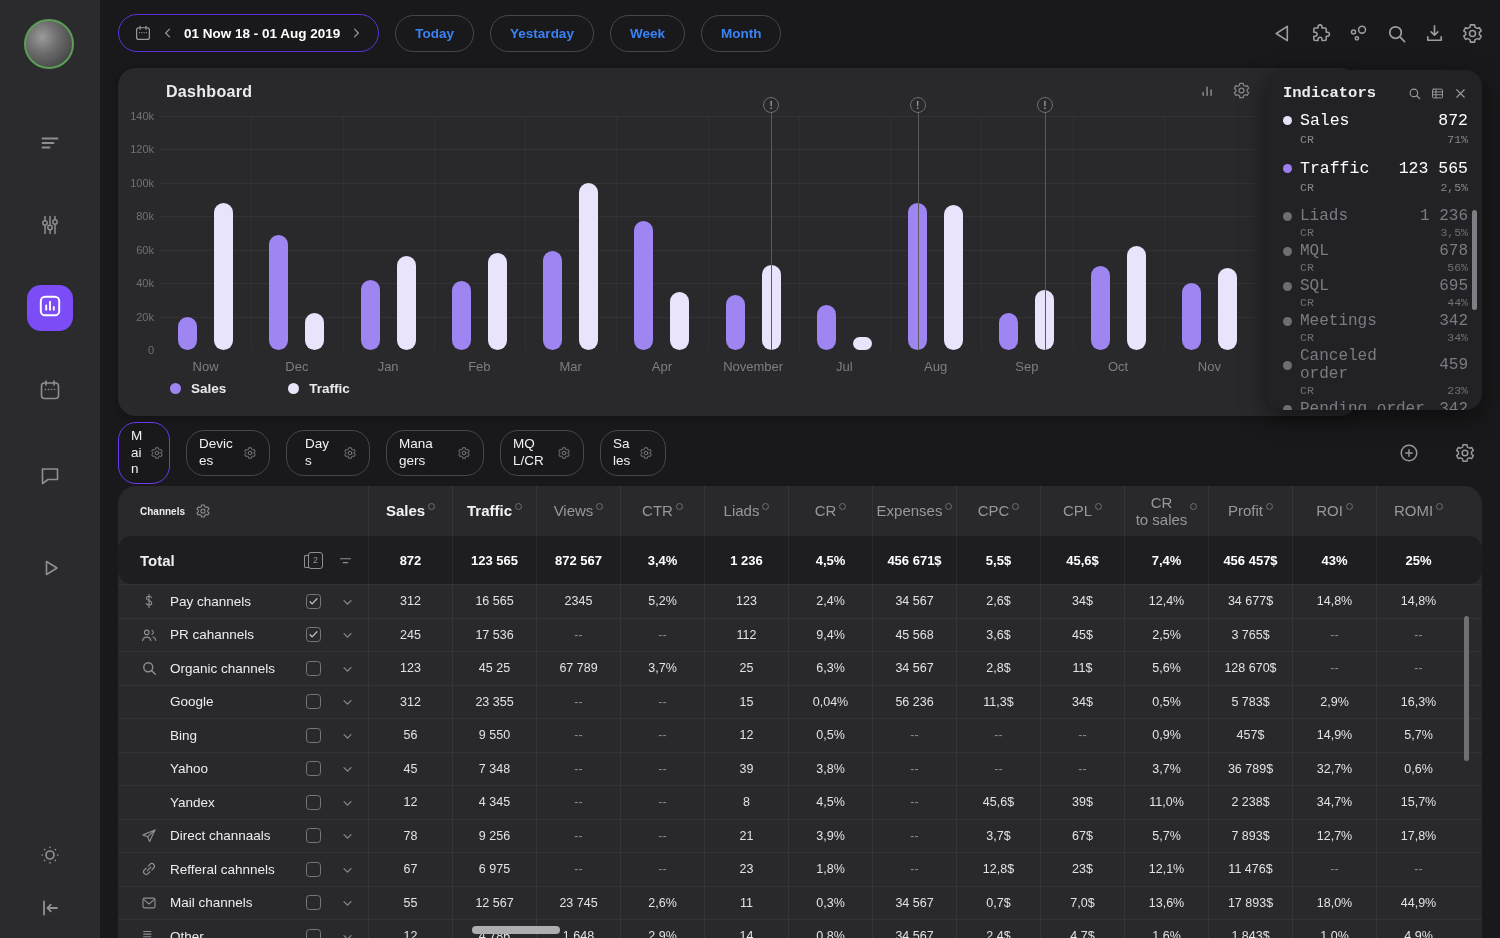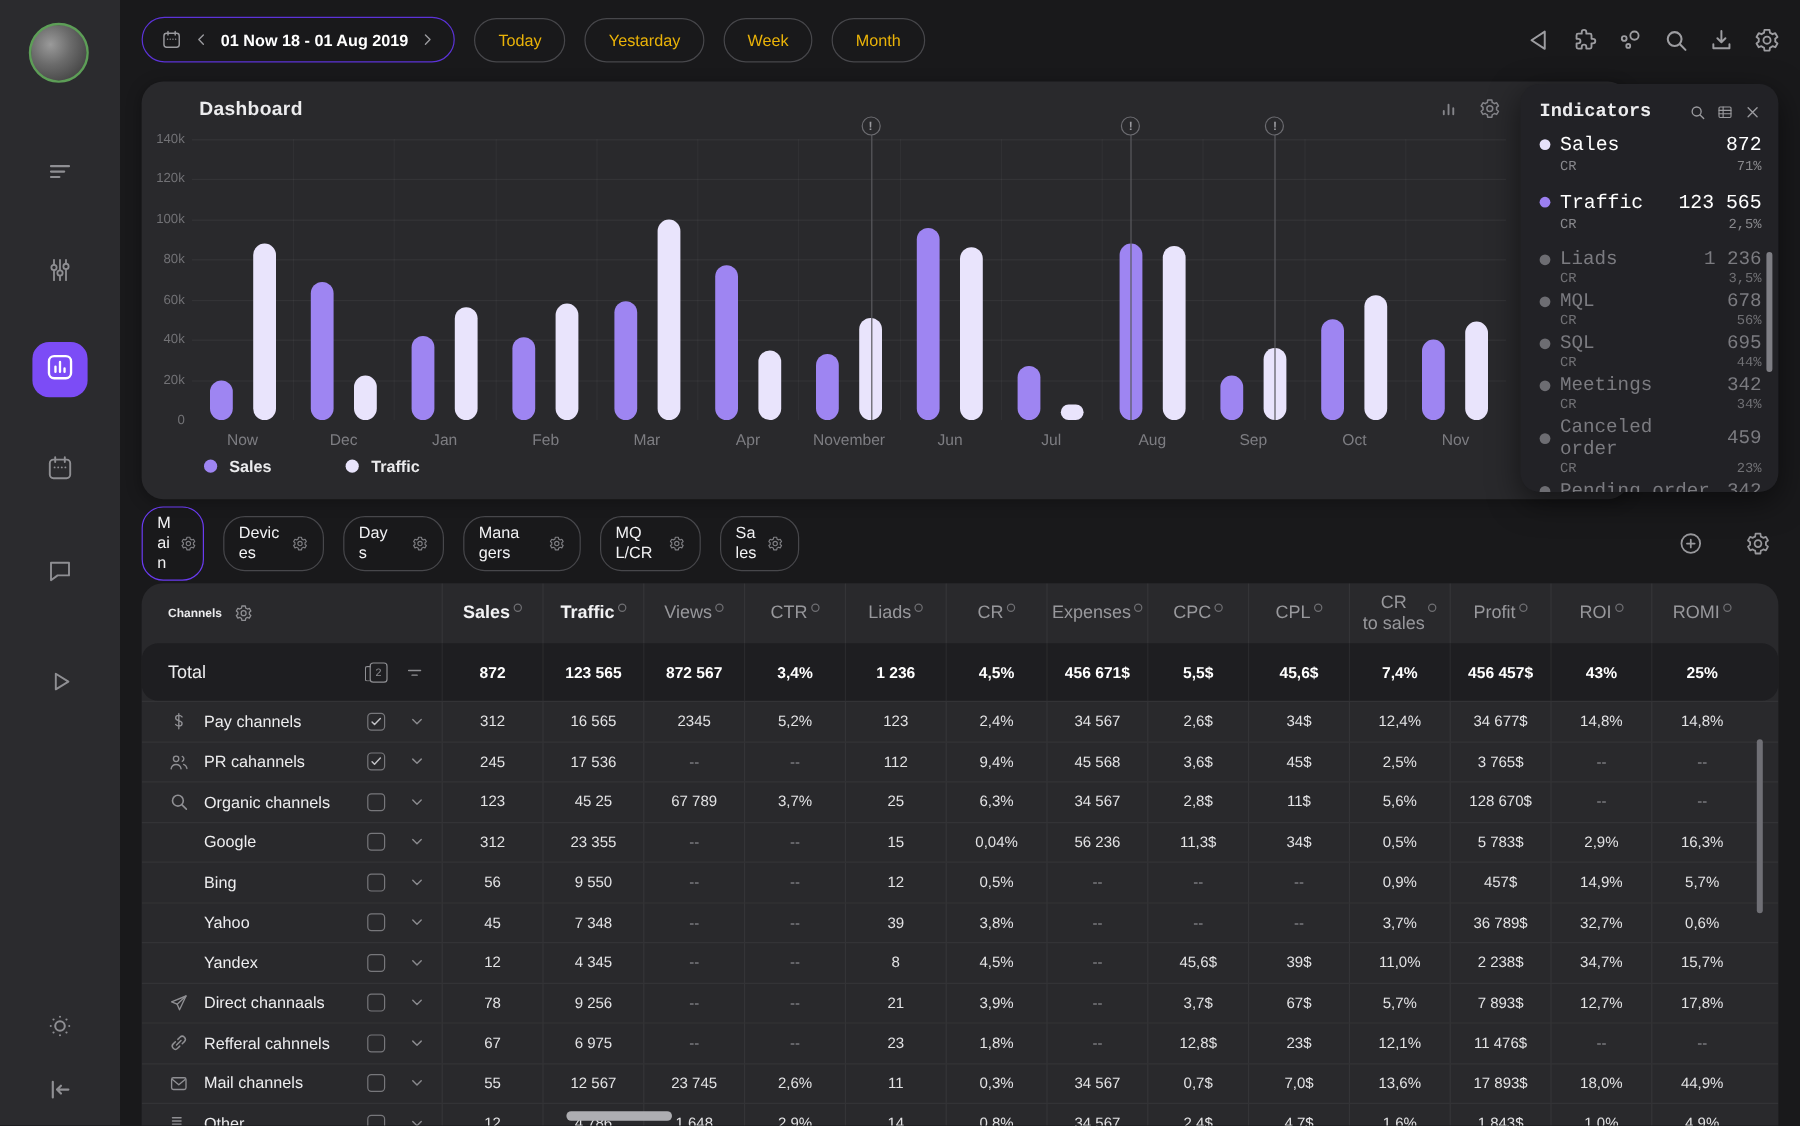--- a/index.html
+++ b/index.html
@@ -16,21 +16,21 @@
            display:flex; align-items:center; justify-content:center; color:#fff; }
   .stile svg { width:26px; height:26px; }
 
   
   .topbar { position:absolute; left:118px; top:13px; right:16px; height:40px; display:flex; align-items:center; z-index:5; }
   .date-pill { display:flex; align-items:center; gap:9px; height:38px; padding:0 15px; border:1.5px solid #5c33d8;
                border-radius:19px; font-size:13.5px; font-weight:bold; color:#fff; cursor:pointer; }
   .date-pill .dico { color:#9a9a9e; width:18px; height:18px; } .date-pill .dico svg{width:18px;height:18px;}
   .dchev { color:#9a9a9e; width:14px; height:14px; } .dchev svg{width:14px;height:14px;}
   .qbtn { height:37px; padding:0 19px; margin-left:16px; border:1.5px solid #47474b; border-radius:19px;
-          background:transparent; color:#eab308; font-size:13.5px; font-weight:normal; font-family:inherit; cursor:pointer;
+          background:transparent; color:#3b82f6; font-size:13.5px; font-weight:bold; font-family:inherit; cursor:pointer;
           display:flex; align-items:center; }
   .tb-spacer { flex:1; }
   .tico { width:23px; height:23px; margin-left:15px; color:#9d9da1; cursor:pointer; }
   .tico svg { width:23px; height:23px; }
 
   
   .dash { position:absolute; left:118px; top:68px; width:1240px; height:348px; background:#29292c; border-radius:18px;
           box-shadow:0 2px 12px rgba(0,0,0,.3); }
   .dash-title { position:absolute; left:48px; top:15px; font-size:16px; font-weight:bold; letter-spacing:.3px; }
   .dash-tools { position:absolute; left:1080px; top:13px; display:flex; gap:15px; color:#85858a; }
@@ -78,21 +78,21 @@
 
   
   .tabs { position:absolute; left:118px; top:429px; width:1364px; height:48px; display:flex; align-items:center; gap:16px; }
   .tab { border:1.5px solid #47474b; border-radius:18px; padding:5px 12px; display:flex; align-items:center;
          justify-content:space-between; cursor:pointer; }
   .tab .lbl { font-size:13.5px; color:#f2f2f4; word-break:break-all; line-height:1.25; }
   .tab.active { border-color:#6a3bf0; }
   .tgear { width:14px; height:14px; color:#7f7f83; margin-left:8px; flex:none; } .tgear svg{width:14px;height:14px;}
   .tab.t0 { width:52px; } .tab.t1 { width:84px; } .tab.t1 .lbl{width:34px;}
   .tab.t2 { width:118px; } .tab.t2 .lbl{width:40px;}
-  .tab.t3 { width:84px; } .tab.t3 .lbl{width:30px;}
+  .tab.t3 { width:84px;justify-content:flex-end; } .tab.t3 .lbl{width:30px;}
   .tab.t4 { width:98px; } .tab.t4 .lbl{width:37px;}
   .tab.t5 { width:84px; } .tab.t5 .lbl{width:32px;}
   .tab.t6 { width:66px; } .tab.t6 .lbl{width:31px;}
   .tabs-spacer { flex:1; }
   .tbico { width:22px; height:22px; color:#98989c; cursor:pointer; margin-right:18px; } .tbico svg{width:22px;height:22px;}
 
   
   .tpanel { position:absolute; left:118px; top:486px; width:1364px; height:470px; background:#29292c;
             border-radius:18px 18px 0 0; overflow:hidden; }
   .grid-row { display:grid; grid-template-columns:250px repeat(13, 84px); align-items:center; }
@@ -102,21 +102,21 @@
   .ttl { font-size:10px; font-weight:bold; }
   .hgear { width:16px; height:16px; color:#8f8f93; cursor:pointer; } .hgear svg{width:16px;height:16px;}
   .hcell { font-size:15px; color:#98989c; text-align:center; cursor:pointer; }
   .hcell .htxt { white-space:pre-line; line-height:1.15; }
   .hcell.bright { color:#f2f2f4; font-weight:bold; }
   .info { width:7px; height:7px; border:1px solid #6f6f73; border-radius:50%; display:inline-block;
           margin-left:3px; margin-bottom:9px; flex:none; }
   .trow.total { height:48px; background:#1e1e21; border-radius:14px; }
   .trow.total .tcell { font-size:13px; font-weight:bold; color:#fff; }
   .trow.total .ncell { display:flex; align-items:center; padding:0 14px 0 22px; }
-  .tname { font-size:15px; font-weight:normal; }
+  .tname { font-size:15px; font-weight:bold; }
   .grow { flex:1; }
   .copy2 { position:relative; width:15px; height:17px; border:1.5px solid #8f8f93; border-radius:3px; color:#8f8f93;
            font-size:9px; display:flex; align-items:center; justify-content:center; margin-right:14px; cursor:pointer; }
   .copy2::before { content:""; position:absolute; left:-5px; top:2px; width:4px; height:11px;
                    border:1.5px solid #8f8f93; border-right:none; border-radius:2px 0 0 2px; }
   .tico2 { width:17px; height:17px; color:#8f8f93; cursor:pointer; } .tico2 svg{width:17px;height:17px;}
   .trow.data { height:33.5px; border-top:1px solid rgba(255,255,255,.05); }
   .trow.data .tcell { font-size:12.5px; color:#e2e2e4; }
   .trow.data .tcell.dash-val { color:#8b8b8f; }
   .trow.data .ncell { display:flex; align-items:center; padding:0 14px 0 22px; gap:10px; }
@@ -304,26 +304,20 @@
       <div class="bar" style="height:85.24285714285713px;background:#e9e4fc">
             <div class="ann">
               <div class="ann-line"></div>
               <div class="ann-circ">!</div>
             </div>
           </div>
       <div class="mlabel">November</div>
     </div>
         <div class="slot">
       <div class="vgrid"></div>
-      <div class="bar" style="height:160.45714285714286px;background:#9e85f2"></div>
-      <div class="bar" style="height:143.74285714285716px;background:#e9e4fc"></div>
-      <div class="mlabel">Jun</div>
-    </div>
-        <div class="slot">
-      <div class="vgrid"></div>
       <div class="bar" style="height:45.12857142857143px;background:#9e85f2"></div>
       <div class="bar" style="height:13.371428571428572px;background:#e9e4fc"></div>
       <div class="mlabel">Jul</div>
     </div>
         <div class="slot">
       <div class="vgrid"></div>
       <div class="bar" style="height:147.0857142857143px;background:#9e85f2">
             <div class="ann">
               <div class="ann-line"></div>
               <div class="ann-circ">!</div>

